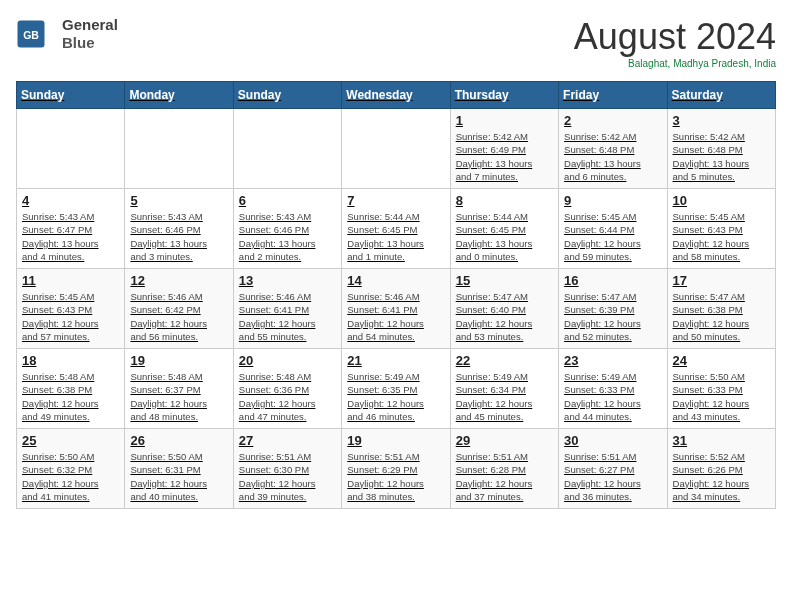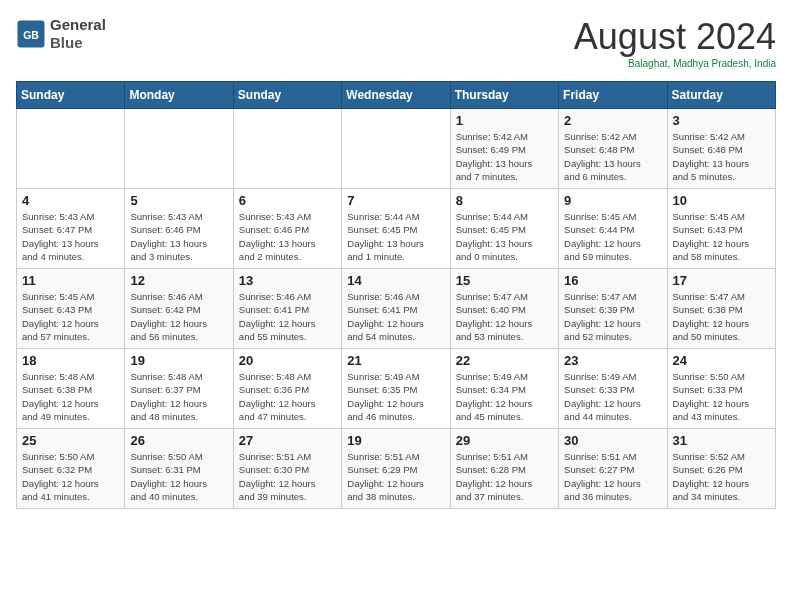--- a/index.html
+++ b/index.html
@@ -12,21 +12,21 @@
     }
     .header {
       display: flex;
       justify-content: space-between;
       align-items: flex-start;
       margin-bottom: 12px;
     }
     .logo {
       display: flex;
       align-items: center;
-      gap: 4px;
+      gap: 16px;
     }
     .logo-text {
       font-size: 15px;
       font-weight: bold;
       color: #333;
       line-height: 1.2;
     }
     .logo-text span {
       color: #404040;
     }
@@ -43,20 +43,21 @@
       color: #333;
     }
     .location {
       font-size: 10px;
       color: #15803d;
     }
     table {
       width: 100%;
       border-collapse: collapse;
       table-layout: fixed;
+      text-decoration: underline;
     }
     thead tr th {
       background-color: #2a6496;
       color: #fff;
       font-size: 12px;
       font-weight: bold;
       padding: 6px 4px;
       text-align: left;
       border: 1px solid #1e4d73;
     }

